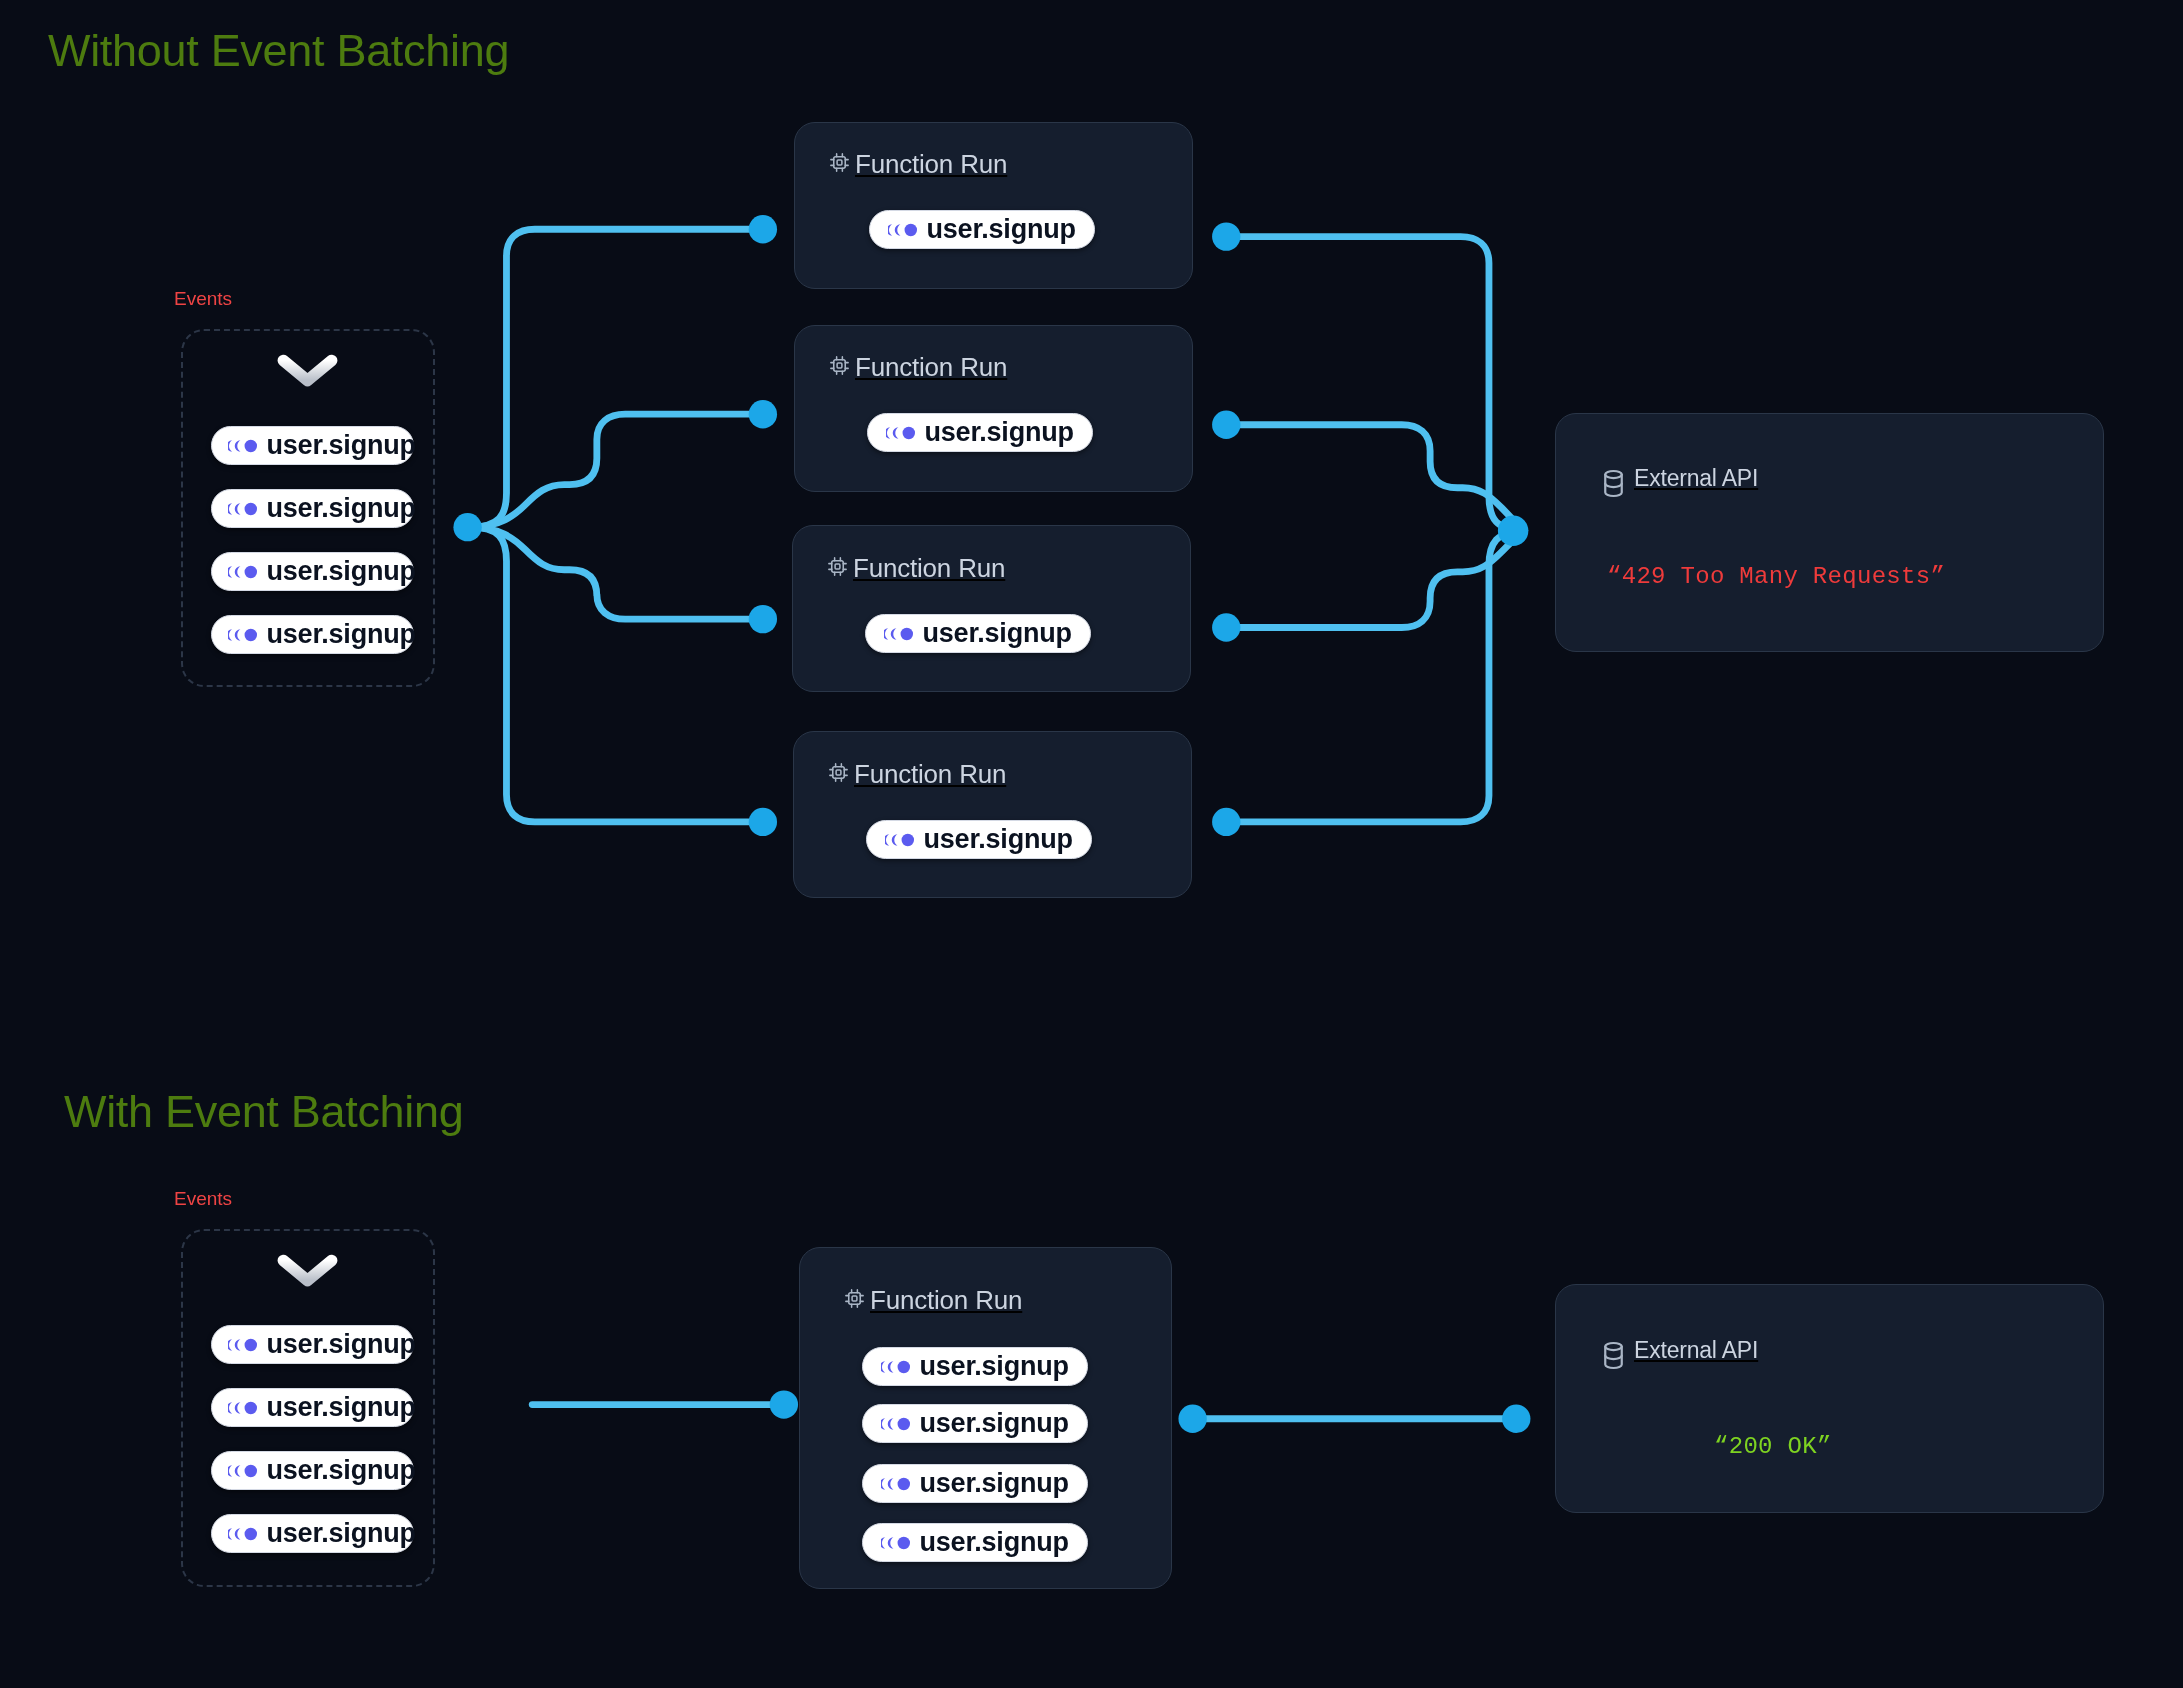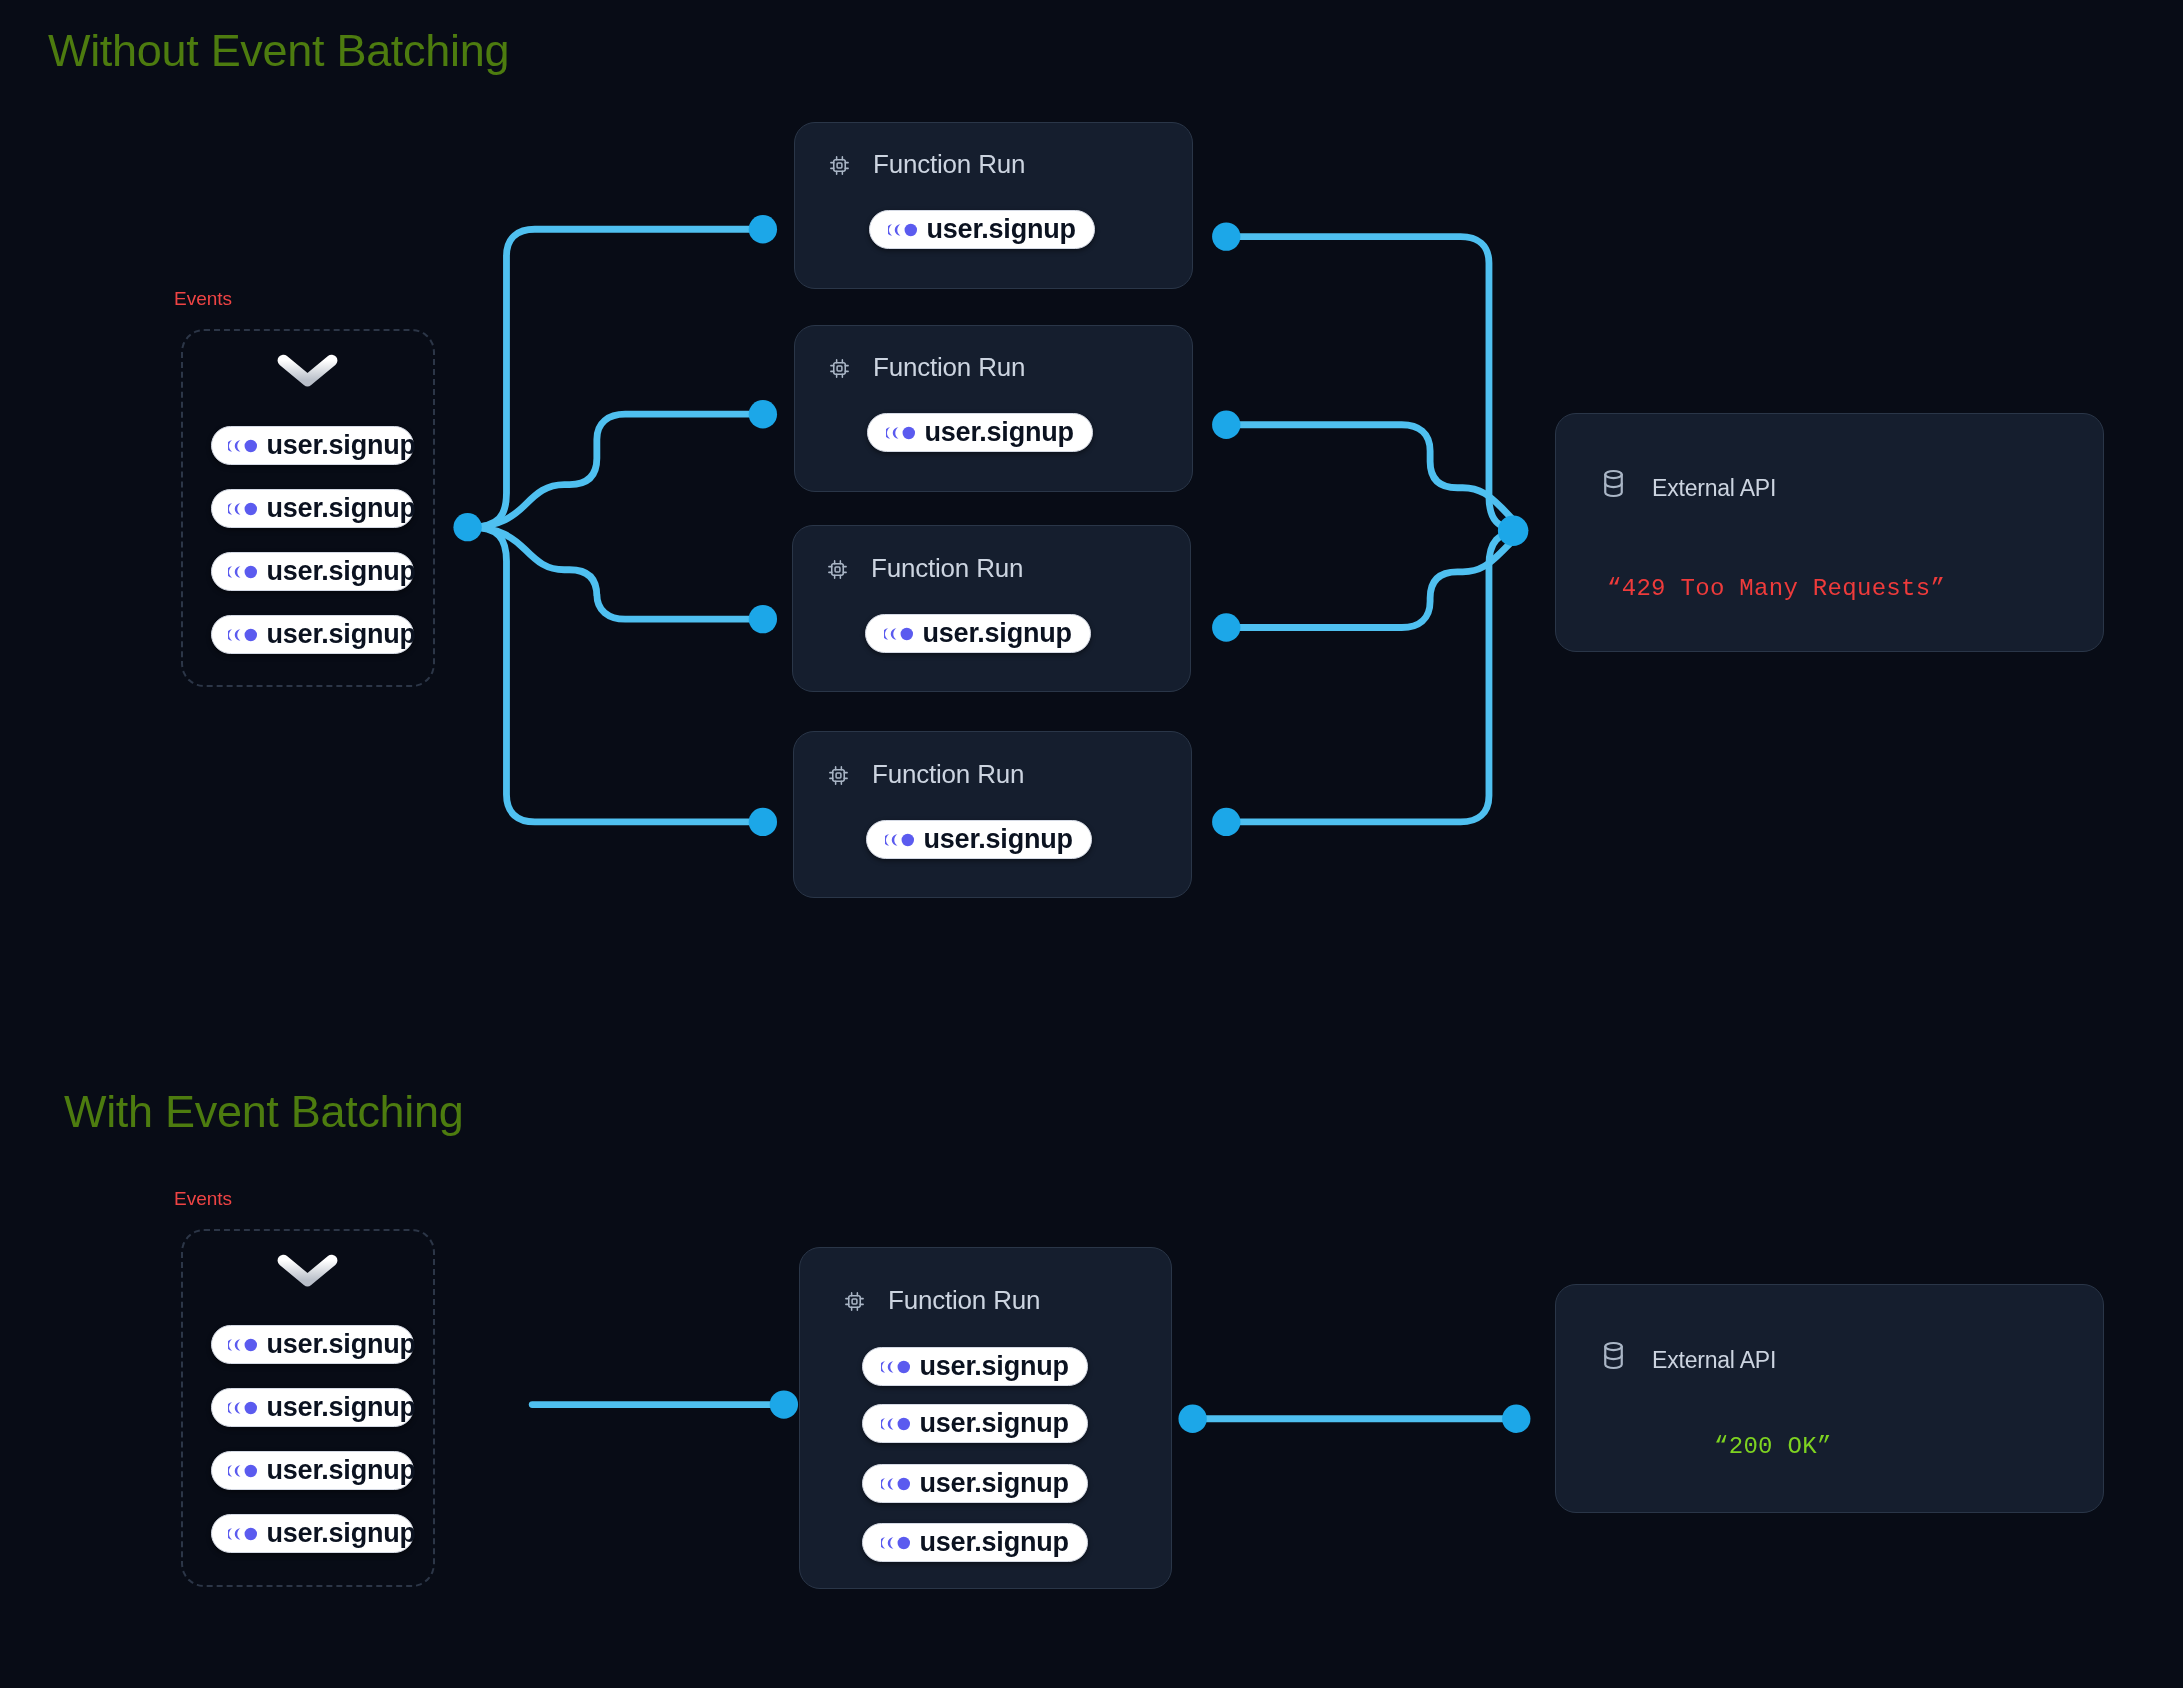--- a/index.html
+++ b/index.html
@@ -84,23 +84,24 @@
   
   .card {
     position: absolute;
     background: #151e2e;
     border: 1.6px solid #2a3648;
     border-radius: 21px;
   }
   .card-head {
     position: absolute;
     display: flex;
-    align-items: flex-end;
-    gap: 22px;
+    align-items: flex-start;
+    gap: 4px;
     white-space: nowrap;
+    text-decoration: underline;
   }
   .card-head .head-ico { flex: 0 0 auto; display: block; }
   .card-head .head-txt {
     color: #ccd4e0;
     font-weight: 400;
     letter-spacing: -0.2px;
     line-height: 1;
   }
   .fn-head .head-ico { width: 23px; height: 23px; }
   .fn-head .head-txt { font-size: 26px; }
@@ -108,21 +109,21 @@
   .api-head .head-ico { width: 33px; height: 33px; }
   .api-head .head-txt { font-size: 23px; }
 
   .status-text {
     position: absolute;
     font-family: "Liberation Mono", monospace;
     font-size: 24px;
     letter-spacing: 0.3px;
     white-space: nowrap;
   }
-  .status-err { color: #ef3b3b; margin-top: 12px; }
+  .status-err { color: #ef3b3b; }
   .status-ok  { color: #7ed321; }
 
   
   #wires {
     position: absolute;
     left: 0; top: 0;
     width: 2183px; height: 1689px;
     pointer-events: none;
   }
 </style>

